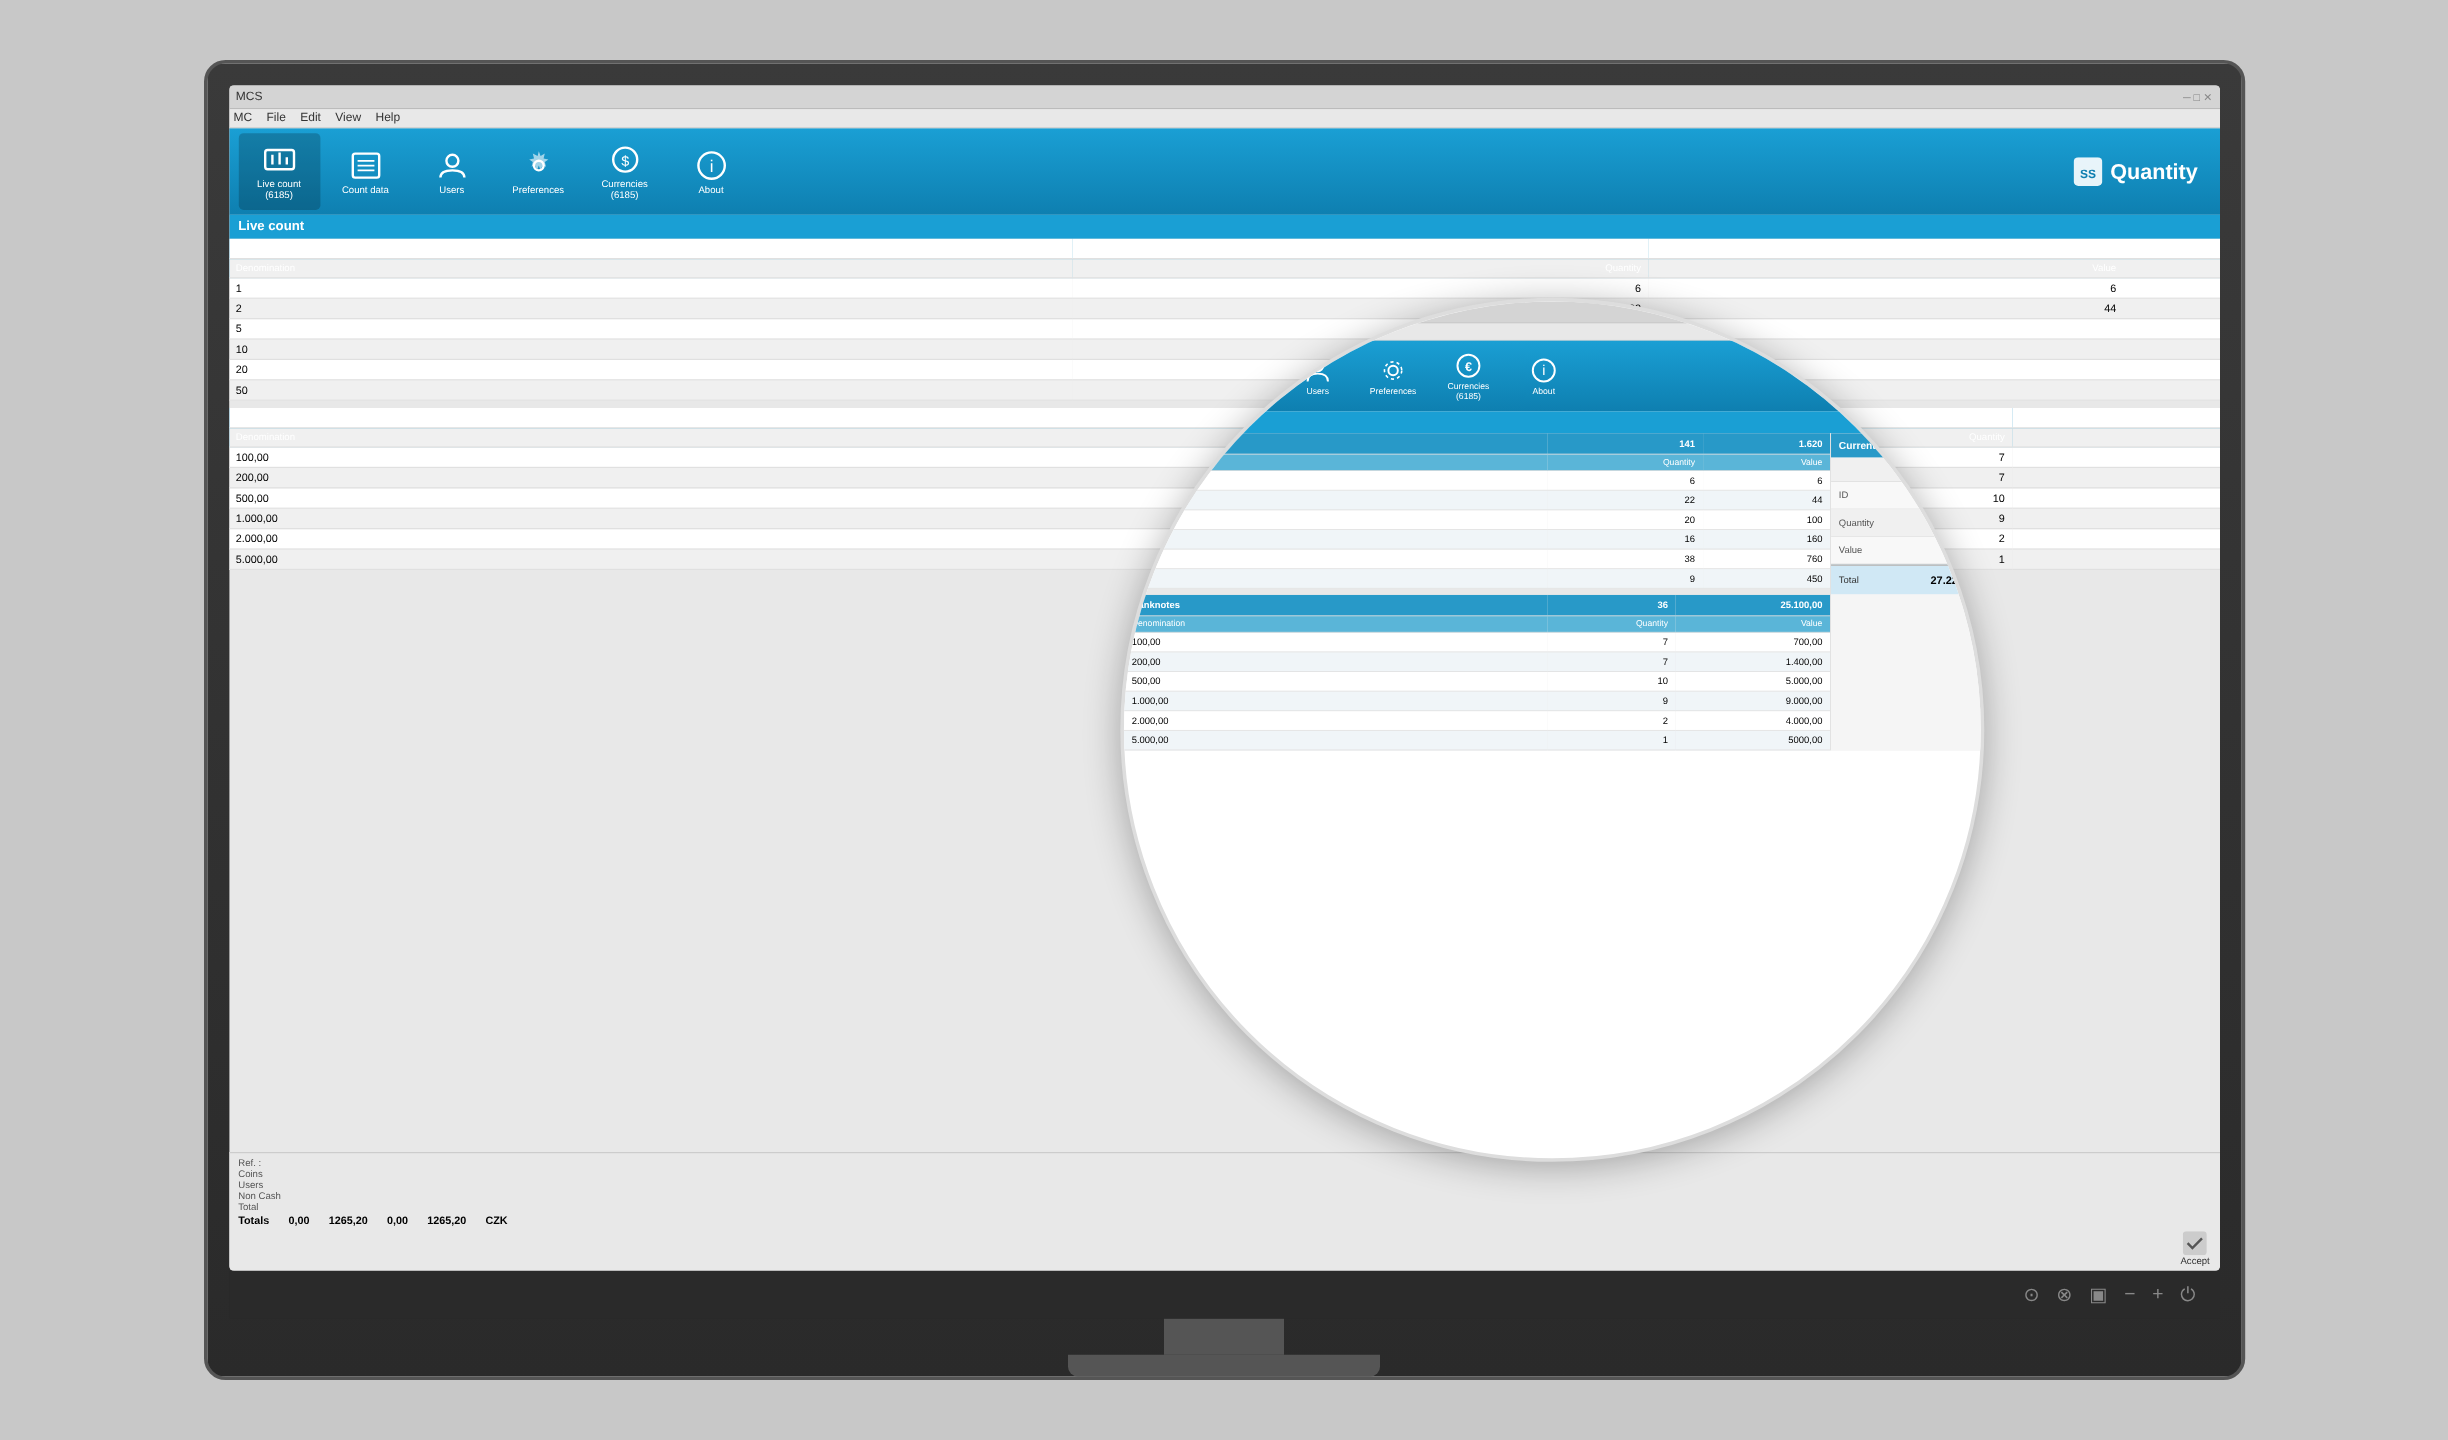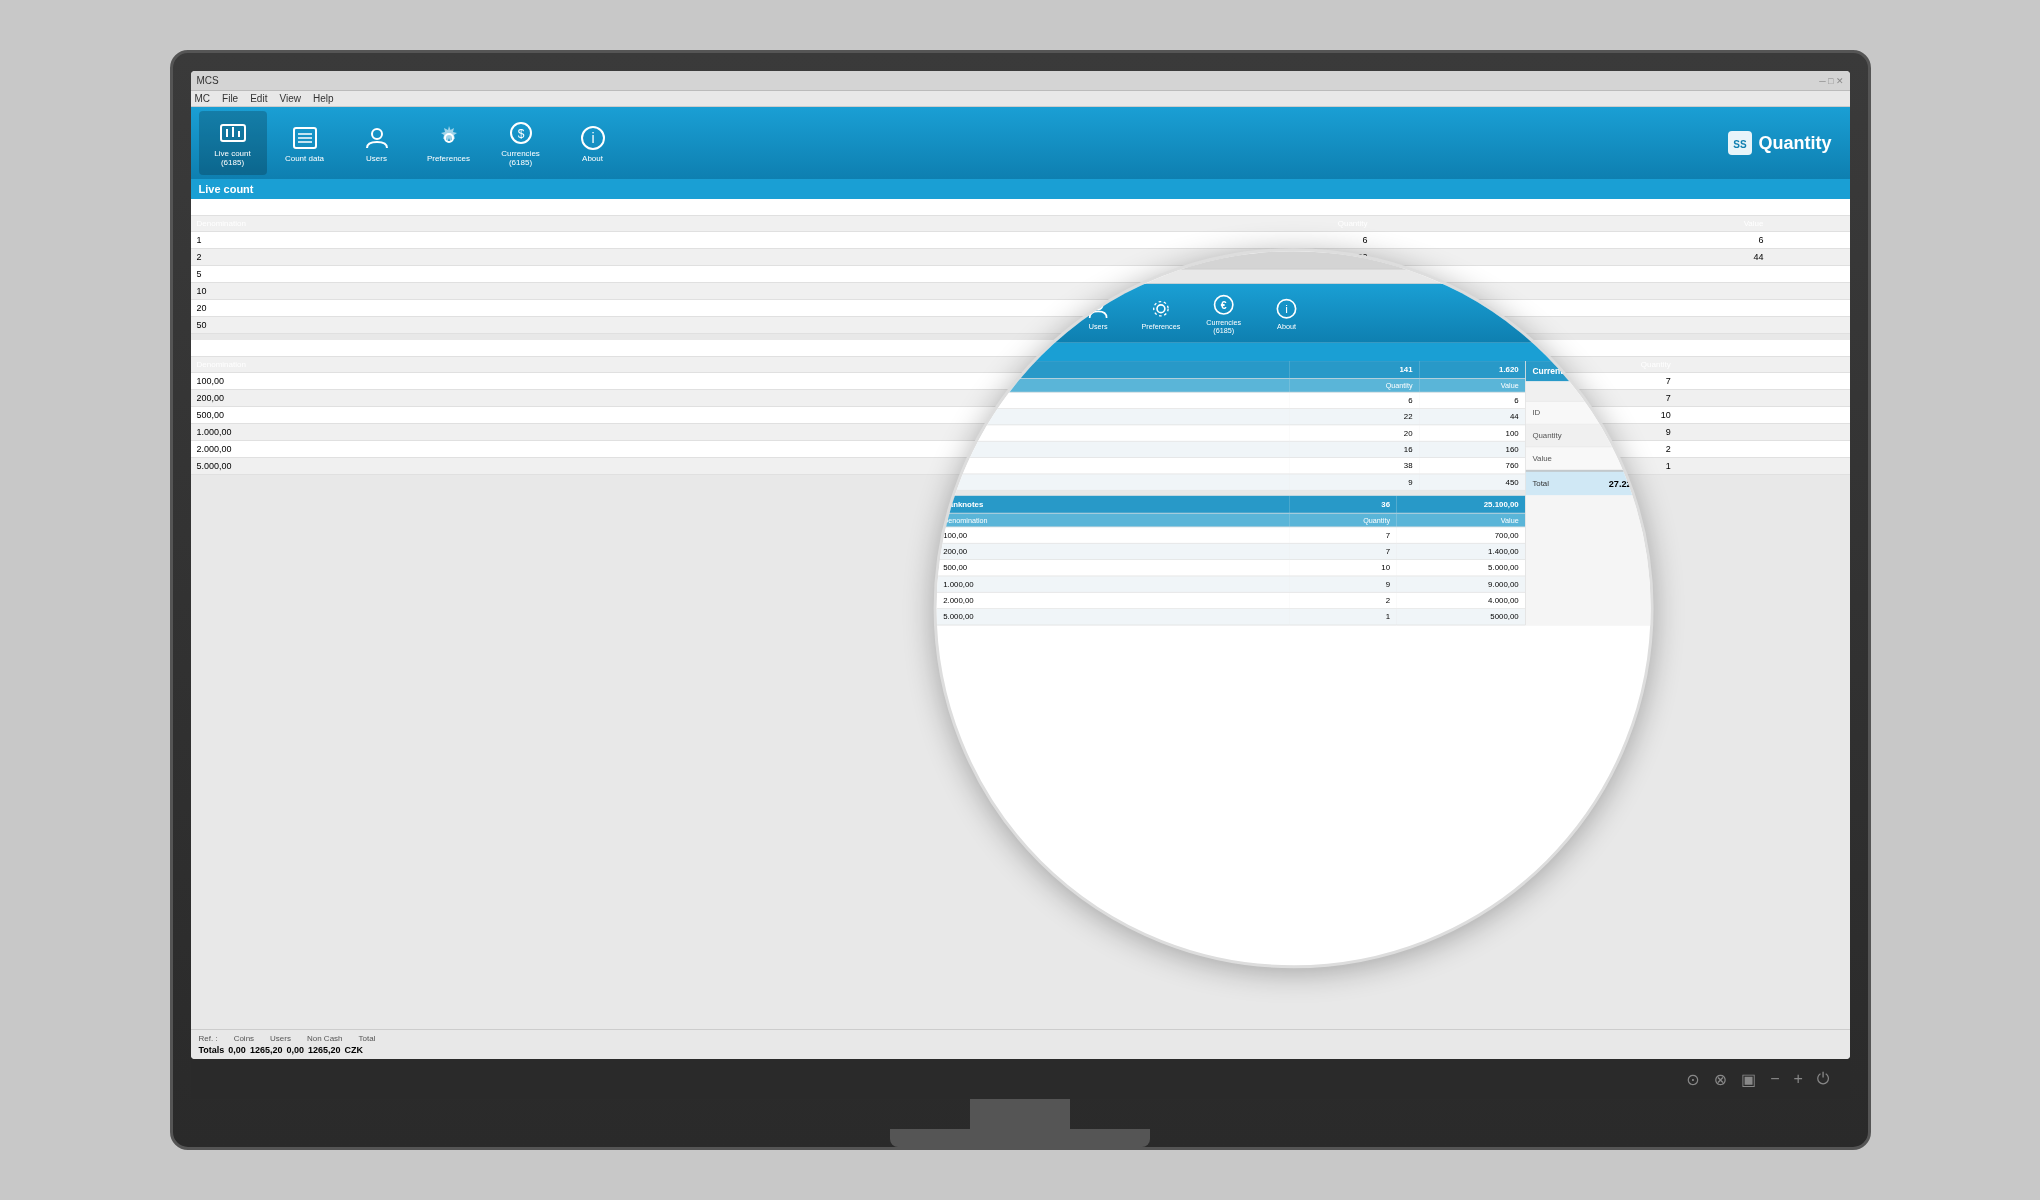--- a/index.html
+++ b/index.html
@@ -529,34 +529,43 @@
             <tr class="data-row">
               <td>5.000,00</td>
                   <td class="text-right">1</td>
                   <td></td>
             </tr>
           </tbody>
             </table>
         </div>
 
         <div style="position:absolute; bottom:0; left:0; right:0; background: #e8e8e8; padding: 4px 8px; border-top: 1px solid #ccc;">
-          <div style="display:flex; gap:16px; font-size:8px; color:#555; margin-bottom:2px;">
+          <div style="display:flex; gap:0; font-size:8px; color:#555; margin-bottom:2px;flex-direction:column;">
             <span>Ref. :</span>
             <span>Coins</span>
             <span>Users</span>
             <span>Non Cash</span>
             <span>Total</span>
           </div>
-          <div style="display:flex; gap:4px; font-size:9px; font-weight:bold;">
+          <div style="display:flex; gap:16px; font-size:9px; font-weight:bold;">
             <span>Totals</span>
             <span>0,00</span>
             <span>1265,20</span>
             <span>0,00</span>
             <span>1265,20</span>
             <span>CZK</span>
+          </div>
+          <div style="text-align:right; margin-top:4px;">
+            <div style="display:inline-flex; flex-direction:column; align-items:center; cursor:pointer; font-size:8px; color:#333;">
+              <svg width="20" height="20" viewBox="0 0 20 20">
+                <rect width="20" height="20" rx="3" fill="#ccc"></rect>
+                <polyline points="4,10 8,14 16,6" fill="none" stroke="#555" stroke-width="2"></polyline>
+              </svg>
+              <span>Accept</span>
+            </div>
           </div>
         </div>
       </div>
 
       <div class="magnified-overlay">
         <div class="magnified-content">
           <div class="large-app">
             <div class="large-titlebar">
               <span style="font-weight:bold;">MCS</span>
               <div class="large-menubar" style="flex:1; background:transparent; border:none; margin:0; padding:0;">

